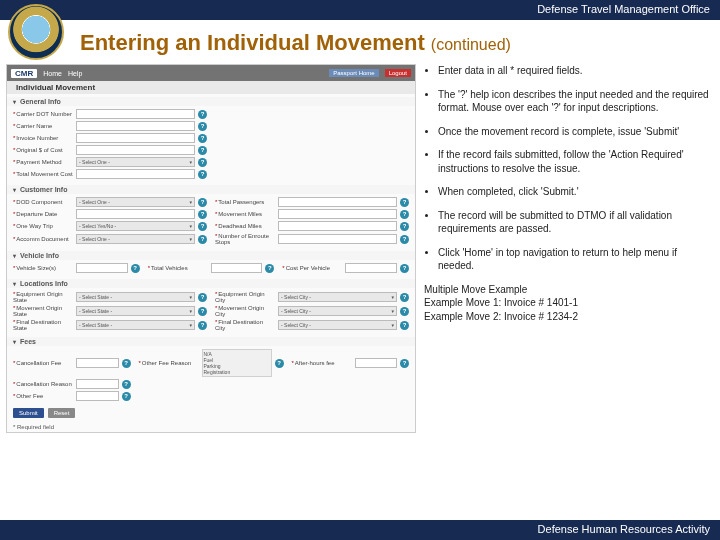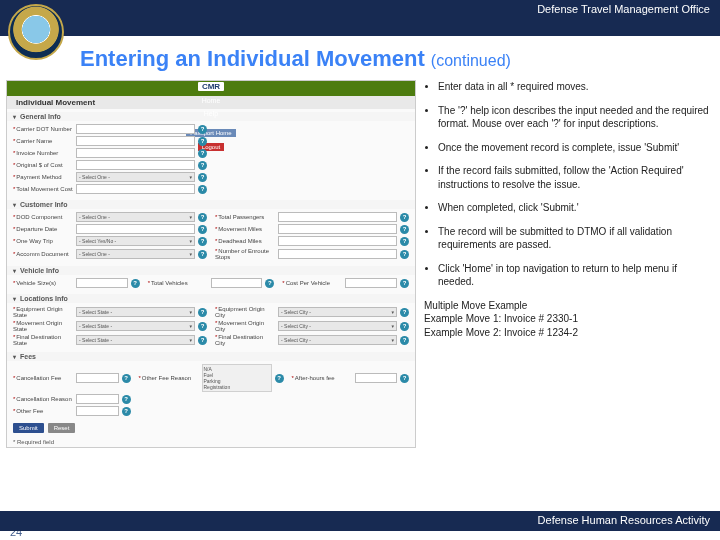--- a/index.html
+++ b/index.html
@@ -1,23 +1,23 @@
 <!DOCTYPE html>
 <html><head>
 <meta charset="utf-8">
 <style>
   * { box-sizing: border-box; margin: 0; padding: 0; }
   body { font-family: Arial, sans-serif; width: 720px; height: 540px; background: #fff; position: relative; overflow: hidden; }
-  .topbar { background: #172a52; color: #fff; font-size: 11px; text-align: right; padding: 3px 10px; height: 36px; }
+  .topbar { background: #172a52; color: #fff; font-size: 11px; text-align: right; padding: 3px 10px; height: 20px; }
   .seal { position: absolute; top: 4px; left: 8px; width: 56px; height: 56px; border-radius: 50%; background: radial-gradient(circle at 50% 45%, #89c8e8 0 35%, #fff 36% 36%, #c5a84a 38% 58%, #0d2d53 60% 100%); border: 2px solid #c5a84a; }
-  .title { font-size: 22px; font-weight: bold; color: #3b82f6; padding: 10px 0 8px 80px; }
+  .title { font-size: 22px; font-weight: bold; color: #a16207; padding: 10px 0 8px 80px; }
   .title .cont { font-weight: normal; font-size: 16px; }
   .content { display: flex; gap: 8px; padding: 0 6px; }
   .shot { width: 410px; border: 1px solid #ccc; background: #fafafa; font-size: 7px; color: #333; position: relative; }
-  .shot-top { background: #4d7c0f; height: 15px; display: flex; align-items: center; gap: 6px; padding: 1px 4px; color: #fff; flex-direction: column; }
+  .shot-top { background: #737373; height: 15px; display: flex; align-items: center; gap: 6px; padding: 8px 4px; color: #fff; }
   .shot-top .cmr { background: #fff; color: #1d3a6e; font-weight: bold; padding: 0 4px; border-radius: 1px; font-size:8px; }
   .shot-top .sp { flex: 1; }
   .shot-top .pm { background: #6a8ab8; font-size: 6px; padding: 1px 4px; }
   .shot-top .lo { background: #c83030; font-size: 6px; padding: 1px 4px; }
   .bar { background: #e9e9e9; color: #333; font-weight: bold; padding: 2px 9px; font-size: 8px; }
   .sec { background: #f5f5f5; color: #555; font-weight: bold; padding: 1px 6px; font-size: 7px; margin-top: 3px; display:flex; align-items:center; }
   .sec::before { content: "▾"; margin-right: 4px; font-size:6px; }
   .grid { display: grid; grid-template-columns: 1fr 1fr 1fr; gap: 2px 8px; padding: 3px 6px; }
   .grid2 { grid-template-columns: 1fr 1fr; }
   .fld { display: flex; align-items: center; gap: 3px; }
@@ -30,21 +30,21 @@
   .btns { padding: 4px 6px; display:flex; gap:4px; }
   .bt { background:#2d4f8f; color:#fff; font-size:6px; padding:2px 6px; border-radius:1px; }
   .bt.g { background:#888; }
   .req-note { font-size:6px; color:#555; padding:2px 6px; }
   .bullets { flex: 1; font-size: 10px; color: #222; line-height: 1.35; }
   .bullets ul { list-style: disc; padding-left: 14px; }
   .bullets li { margin-bottom: 10px; }
   .attn { color: #b02020; font-size: 10px; margin-bottom: 10px; }
   .attn .lead { font-weight: bold; }
   .ex { font-size: 10px; }
-  .footer { position: absolute; bottom: 9px; left: 0; right: 0; background: #172a52; color: #fff; font-size: 11px; text-align: right; padding: 3px 10px; height: 20px; }
+  .footer { position: absolute; bottom: 0; left: 0; right: 0; background: #172a52; color: #fff; font-size: 11px; text-align: right; padding: 3px 10px; height: 20px; }
   .pagenum { position: absolute; bottom: 2px; left: 10px; color: #46608e; font-size: 11px; }
   .feebox { height:28px; background:#f0f0f0; border:1px solid #d0d0d0; width:70px; font-size:5px; padding:1px; color:#555; line-height:1.2; overflow:hidden; }
 </style>
 </head>
 <body>
 
 <div class="topbar"><span>Defense Travel Management Office</span></div>
 <div class="seal"></div>
 <div class="title">
   <span>Entering an Individual Movement</span>
@@ -263,30 +263,30 @@
 
     <div class="btns">
       <span class="bt">Submit</span>
       <span class="bt g">Reset</span>
     </div>
     <div class="req-note">* Required field</div>
   </div>
 
   <div class="bullets">
     <ul>
-      <li>Enter data in all * required moves.</li>
+      <li>Enter data in all * required fields.</li>
       <li>The '?' help icon describes the input needed and the required format. Mouse over each '?' for input descriptions.</li>
       <li>Once the movement record is complete, issue 'Submit'</li>
       <li>If the record fails submitted, follow the 'Action Required' instructions to resolve the issue.</li>
       <li>When completed, click 'Submit.'</li>
       <li>The record will be submitted to DTMO if all validation requirements are passed.</li>
       <li>Click 'Home' in top navigation to return to help menu if needed.</li>
     </ul>
     <div class="ex">
       <div>Multiple Move Example</div>
-      <div>Example Move 1:  Invoice # 2330-1</div>
+      <div>Example Move 1:  Invoice # 1401-1</div>
       <div>Example Move 2:  Invoice # 1234-2</div>
     </div>
   </div>
 </div>
 
 <div class="pagenum">24</div>
 <div class="footer"><span>Defense Human Resources Activity</span></div>
 
 </body></html>

